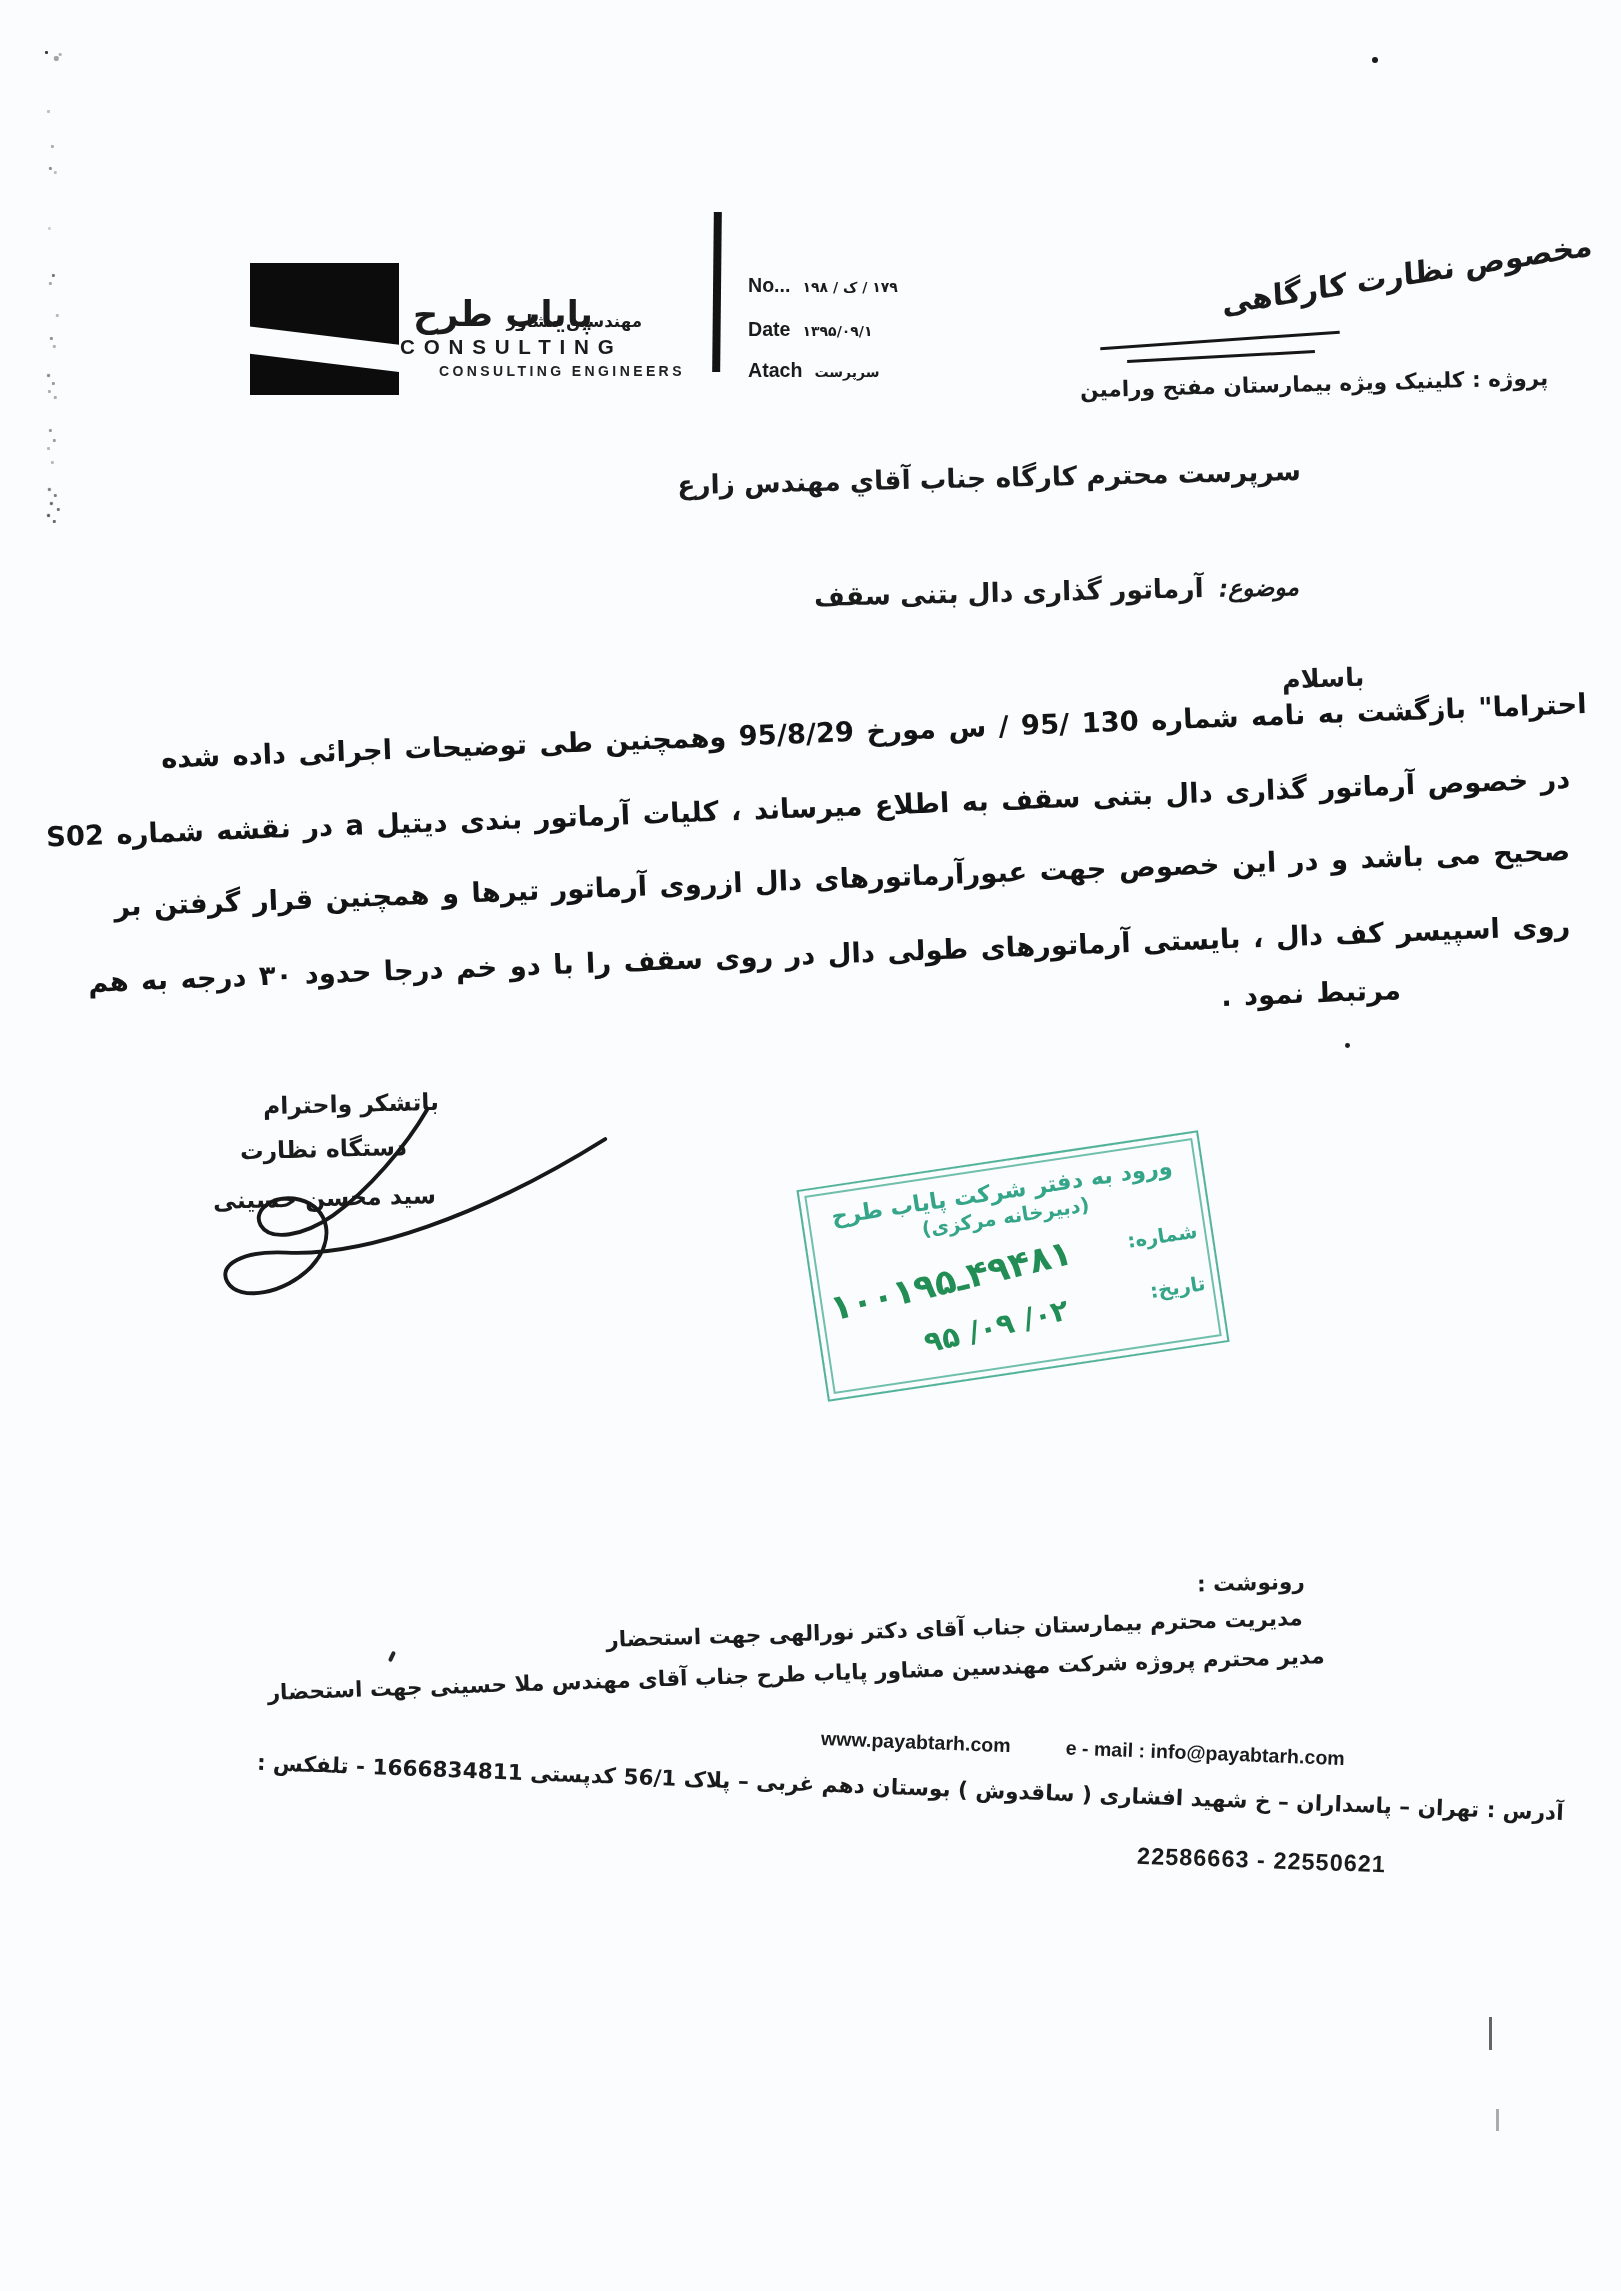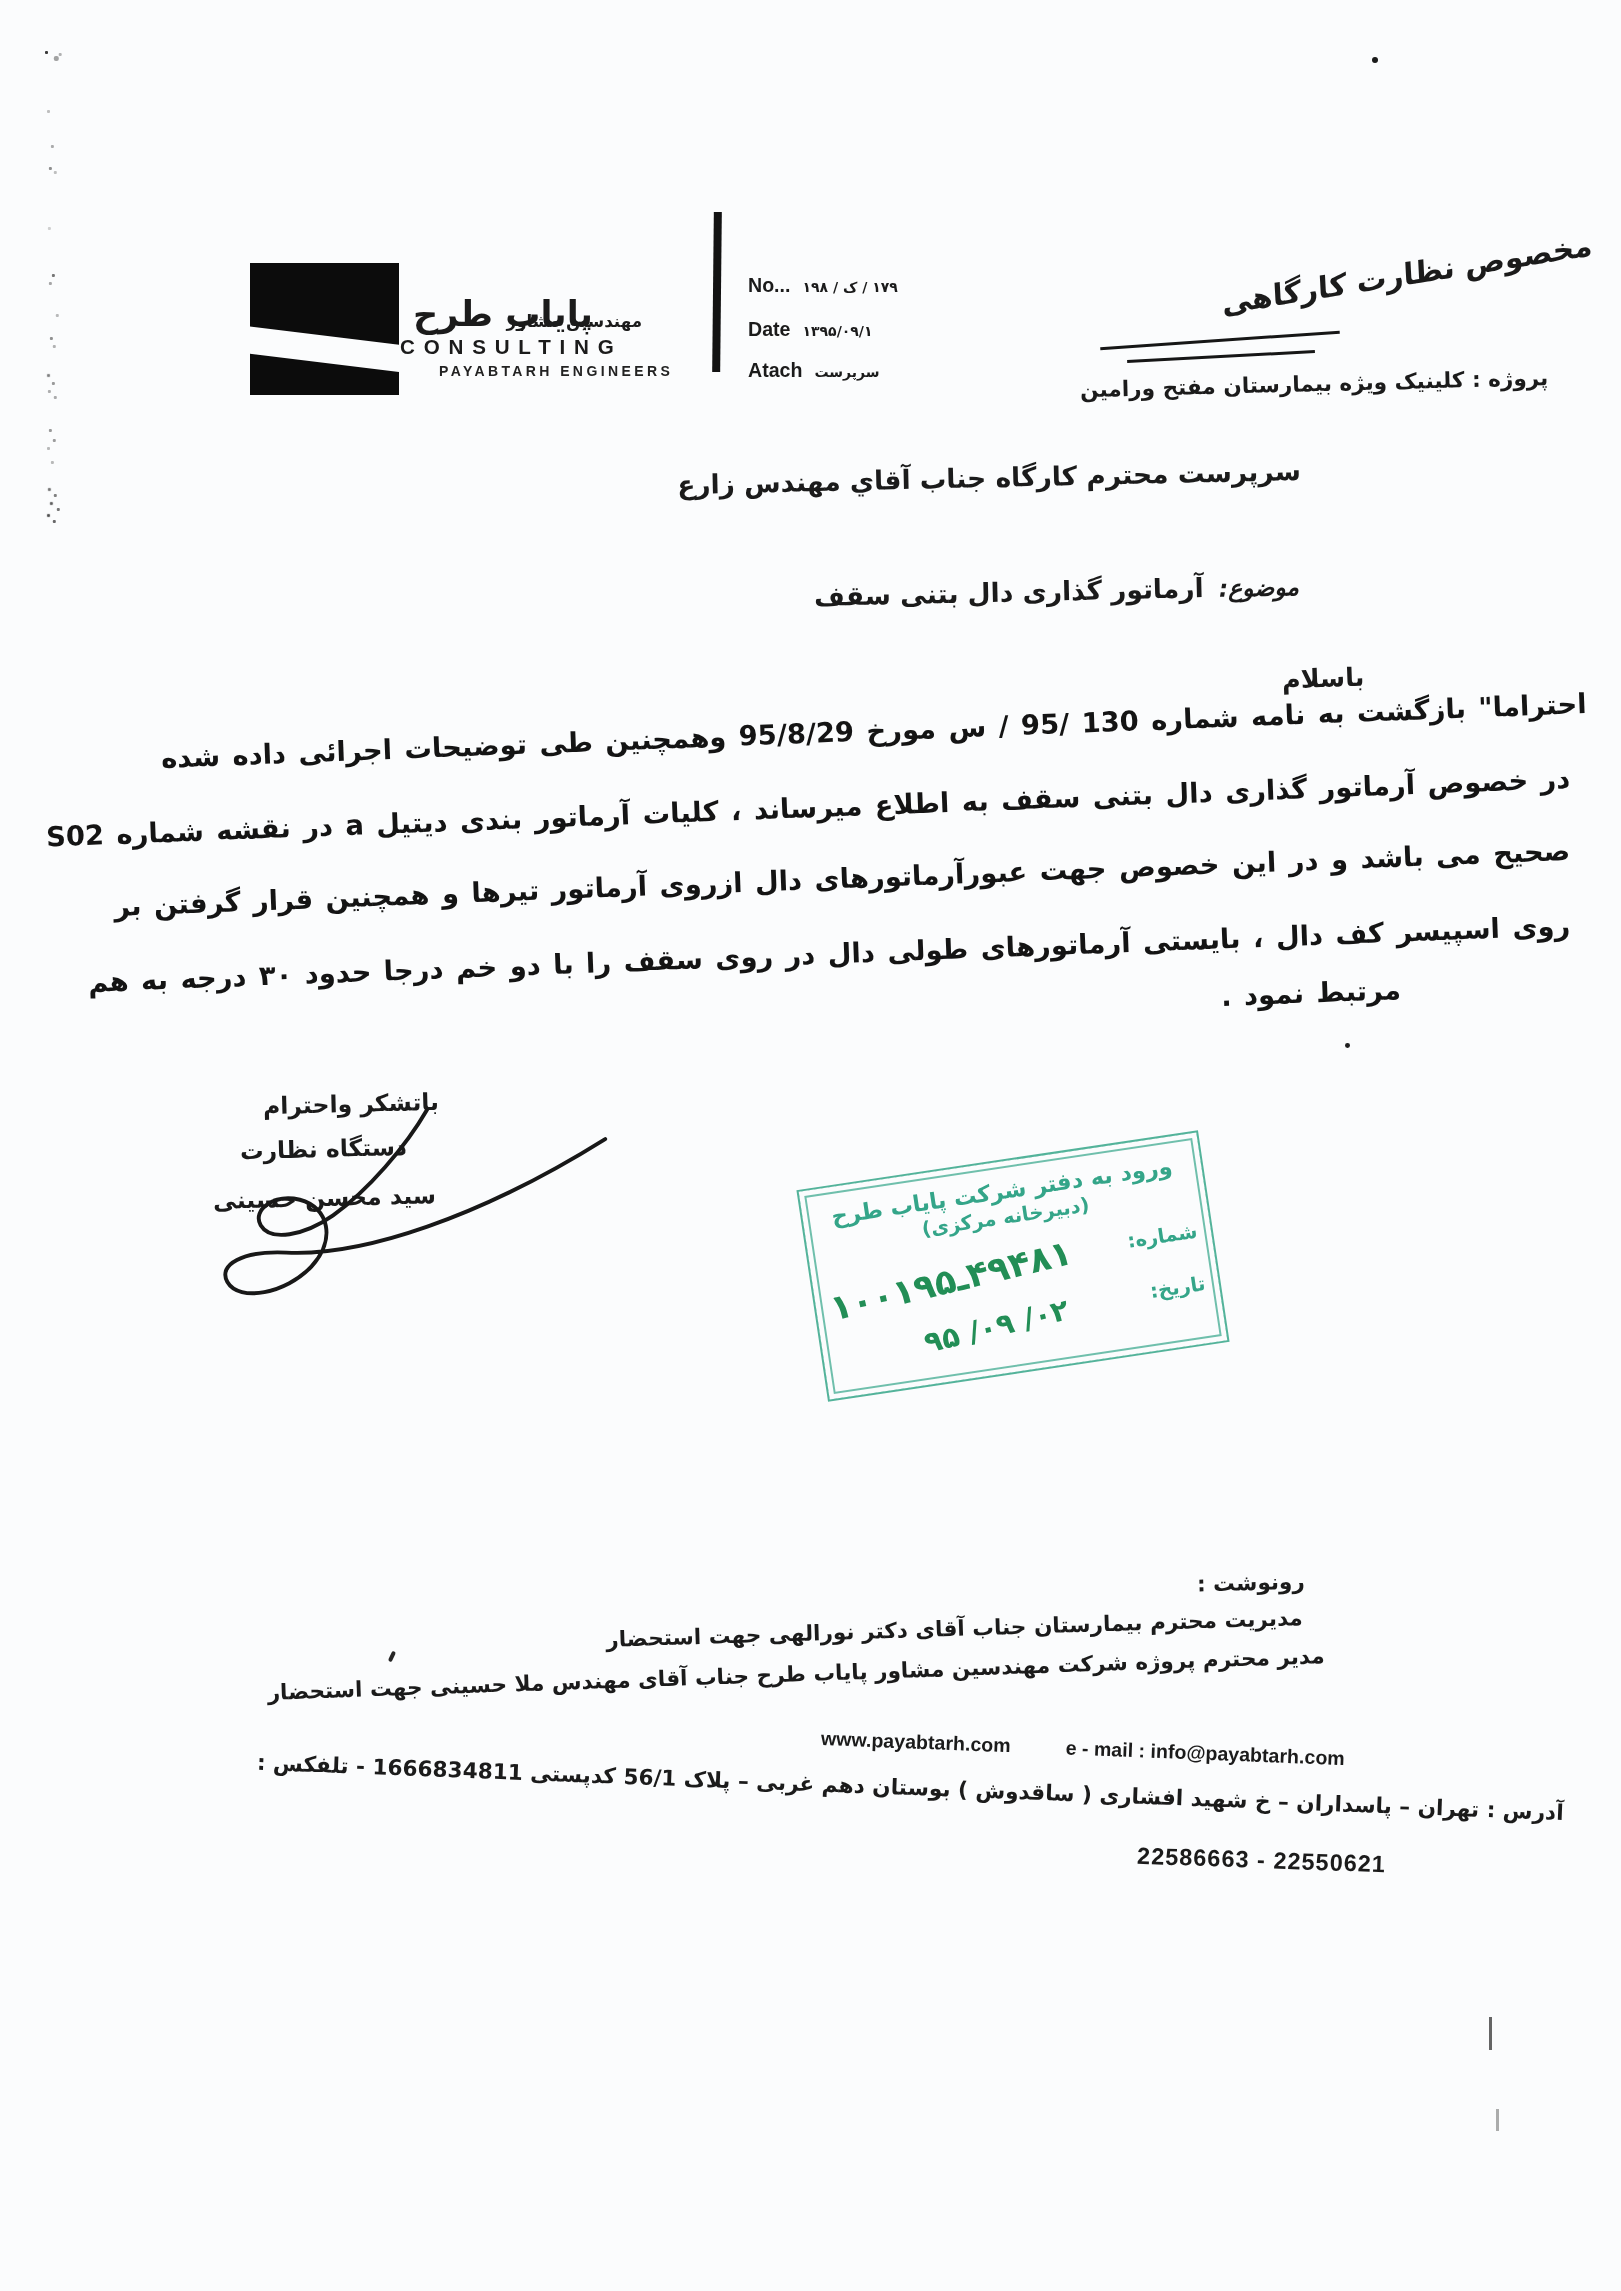--- a/index.html
+++ b/index.html
@@ -110,21 +110,21 @@
   <div class="dot2"></div>
   <div class="dash1"></div>
   <div class="dash2"></div>
 
   <div class="logo-square">
     <div class="logo-swoosh"></div>
   </div>
   <div class="abs rtl brand-fa-small">مهندسین مشاور</div>
   <div class="abs rtl brand-fa-large">پایاب طرح</div>
   <div class="abs brand-en">CONSULTING</div>
-  <div class="abs brand-en-sub">PAYABTARH ENGINEERS</div>
+  <div class="abs brand-en-sub">CONSULTING ENGINEERS</div>
   <div class="vbar"></div>
 
   <div class="meta-row" style="top:274px;">
     <span>No...</span><span class="val ltro">۱۹۸ / ک / ۱۷۹</span>
   </div>
   <div class="meta-row" style="top:318px;">
     <span>Date</span><span class="val ltro">۱۳۹۵/۰۹/۱</span>
   </div>
   <div class="meta-row" style="top:359px;">
     <span>Atach</span><span class="val rtl">سرپرست</span>

